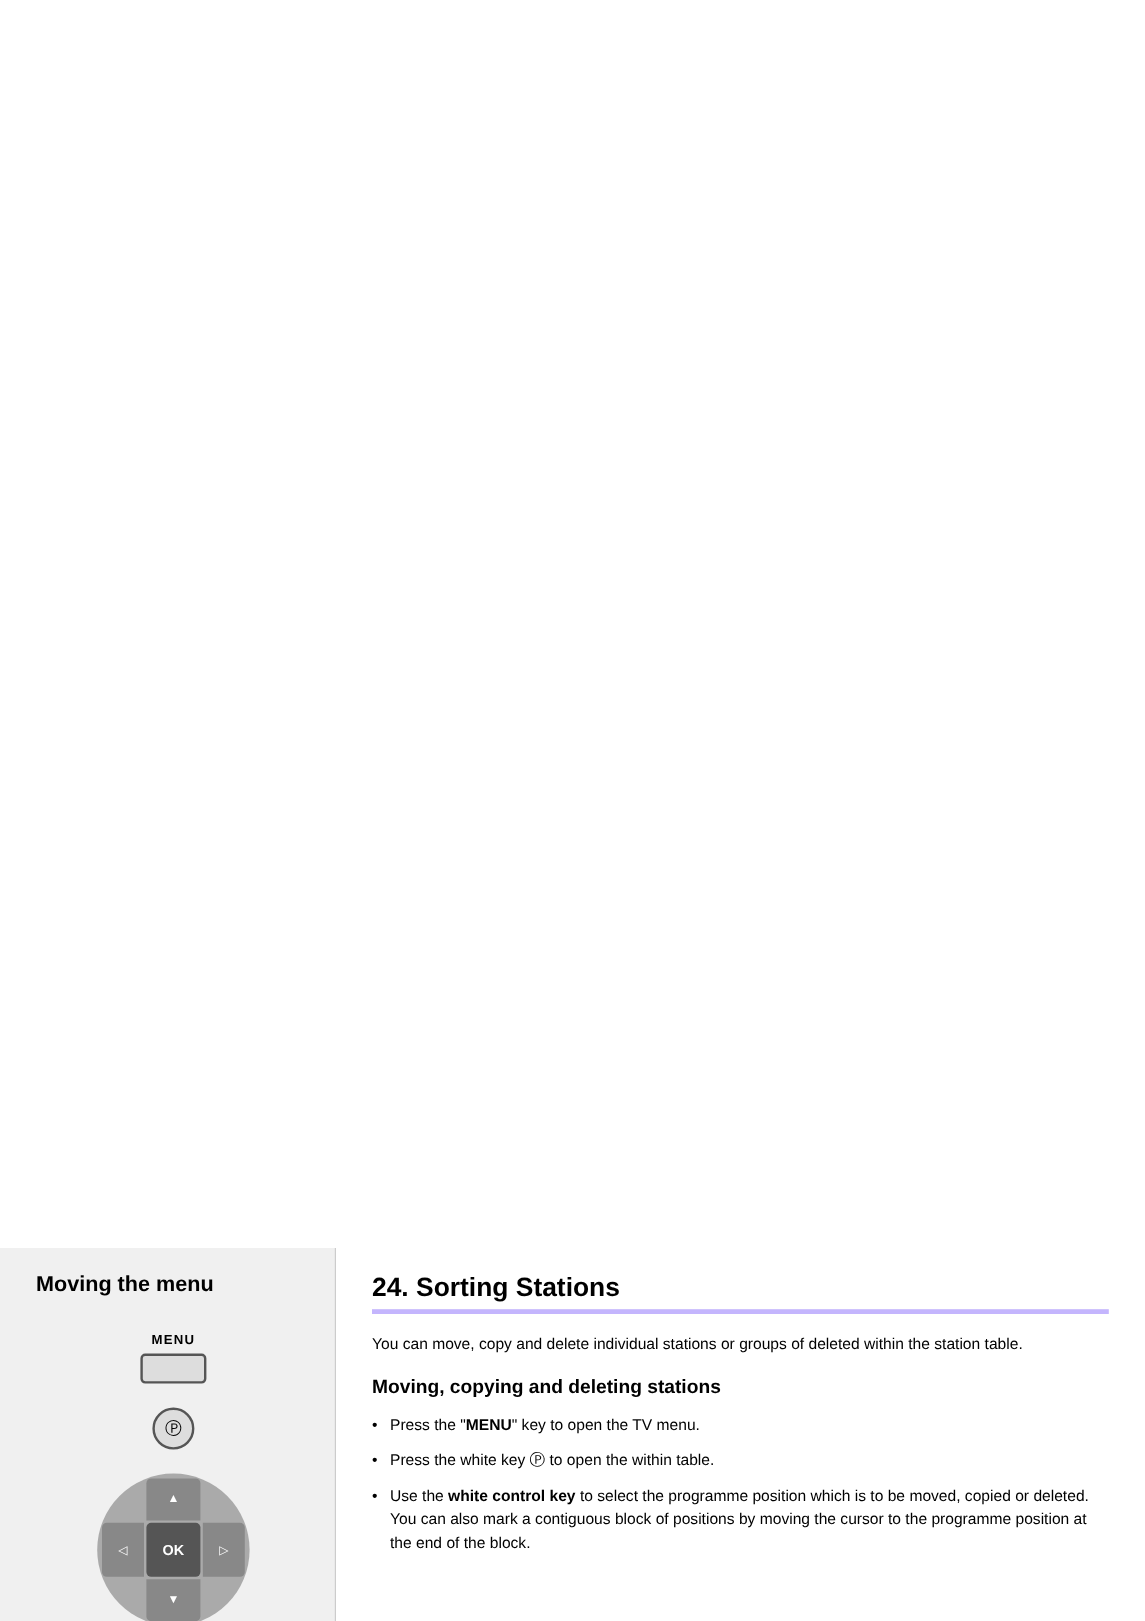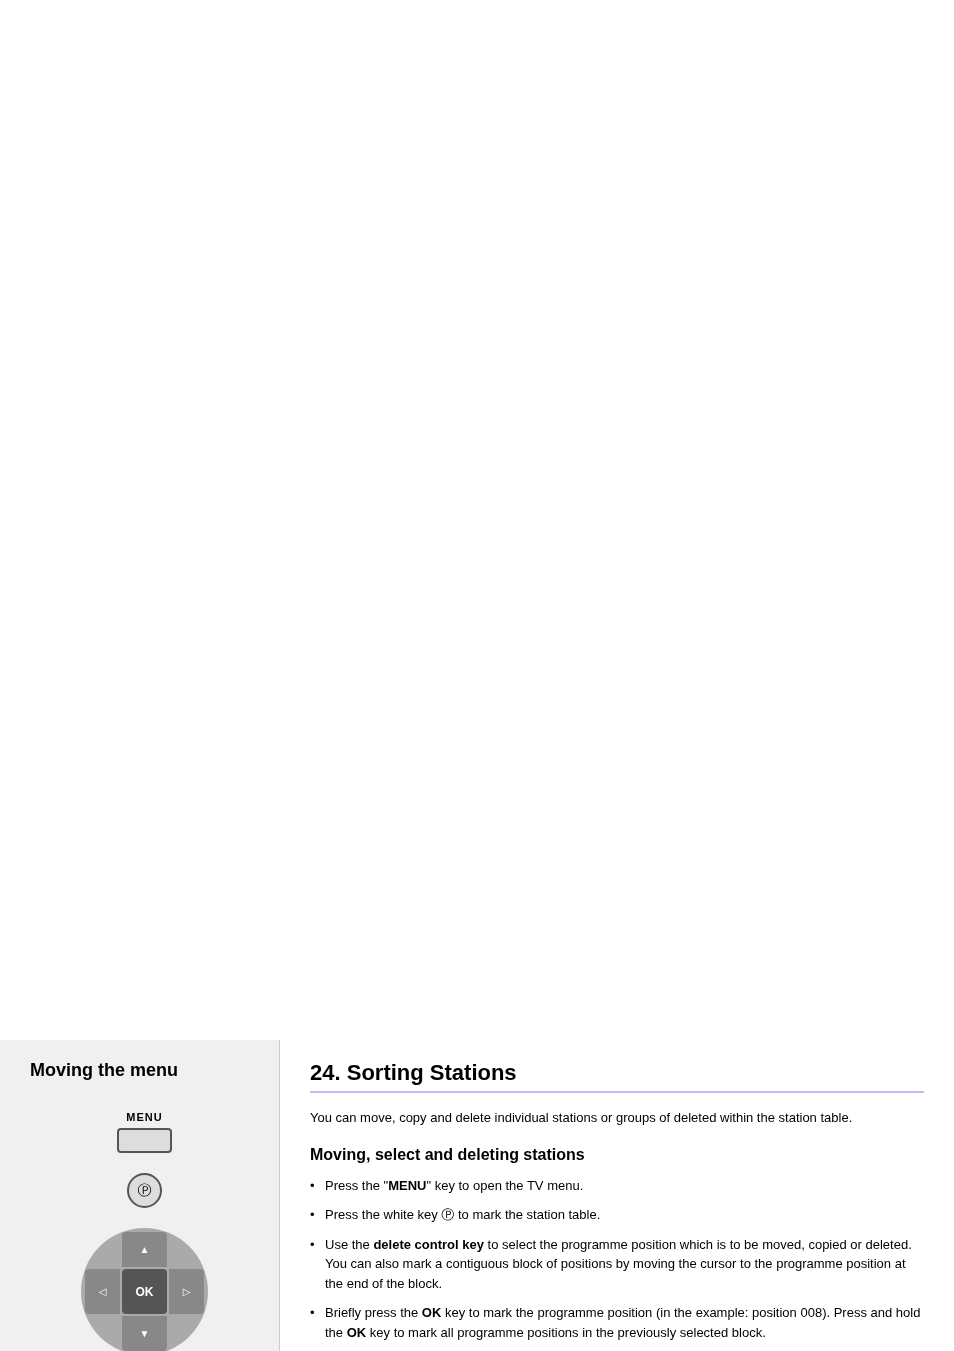--- a/index.html
+++ b/index.html
@@ -103,21 +103,21 @@
 
     
     .right-col {
       flex: 1;
       padding: 20px 30px 30px 30px;
     }
     .chapter-title {
       font-size: 22px;
       font-weight: bold;
       color: #000;
-      border-bottom: 2px solid #c4b5fd;
+      border-bottom: 4px solid #c4b5fd;
       padding-bottom: 5px;
       margin-bottom: 15px;
     }
     .intro-text {
       font-size: 13px;
       line-height: 1.5;
       margin-bottom: 18px;
     }
     .section-title {
       font-size: 16px;
@@ -213,33 +213,30 @@
 
     <div class="right-col">
       <div class="chapter-title">
         <span>24.</span>
         <span> </span>
         <span>Sorting Stations</span>
       </div>
 
       <p class="intro-text">You can move, copy and delete individual stations or groups of deleted within the station table.</p>
 
-      <div class="section-title">Moving, select and deleting stations</div>
+      <div class="section-title">Moving, copying and deleting stations</div>
 
       <ul class="bullet-list">
         <li>
           Press the "<span class="bold">MENU</span>" key to open the TV menu.
         </li>
         <li>
-          Press the white key Ⓟ to mark the station table.
+          Press the white key Ⓟ to open the within table.
         </li>
         <li>
-          Use the <span class="bold">delete control key</span> to select the programme position which is to be moved, copied or deleted. You can also mark a contiguous block of positions by moving the cursor to the programme position at the end of the block.
-        </li>
-        <li>
-          Briefly press the <span class="bold">OK</span> key to mark the programme position (in the example: position 008). Press and hold the <span class="bold">OK</span> key to mark all programme positions in the previously selected block.
+          Use the <span class="bold">white control key</span> to select the programme position which is to be moved, copied or deleted. You can also mark a contiguous block of positions by moving the cursor to the programme position at the end of the block.
         </li>
       </ul>
 
     </div>
   </div>
 
 </div>
 
 </body></html>

